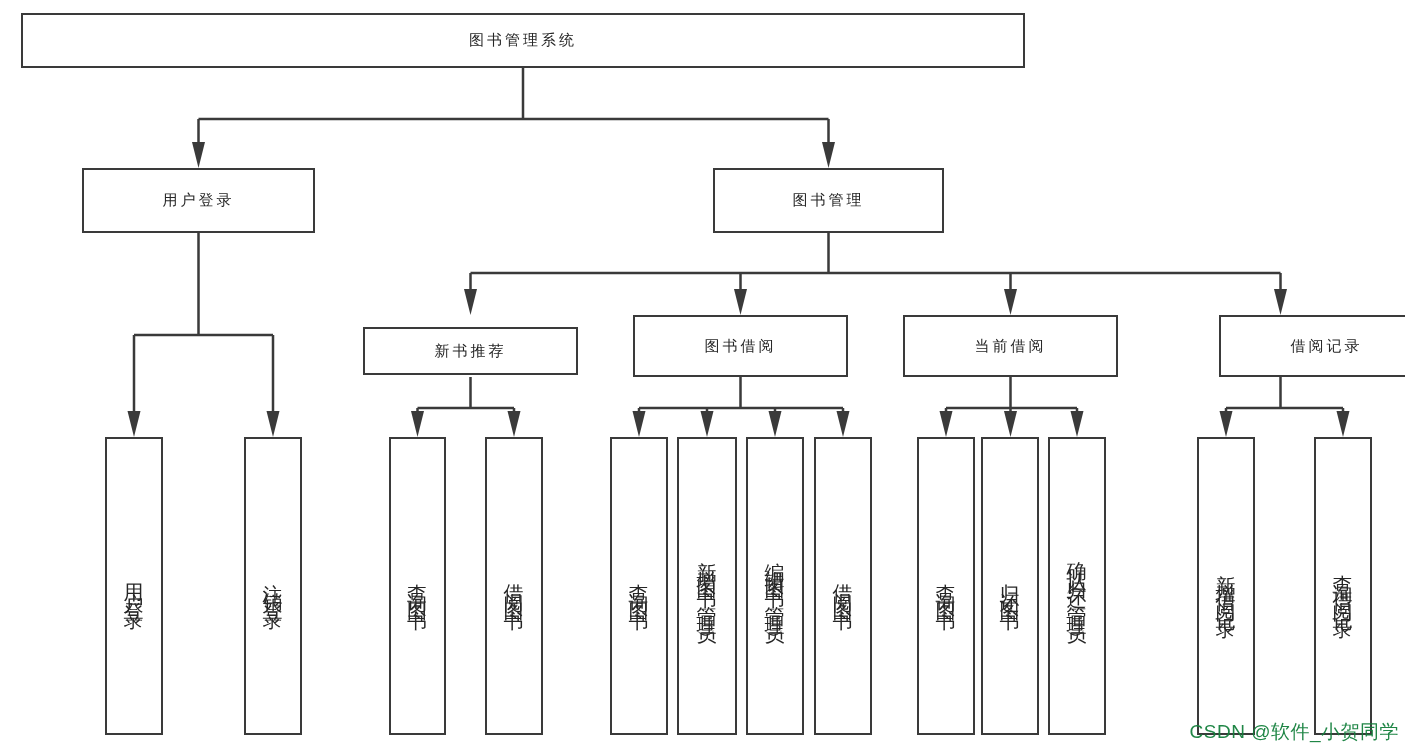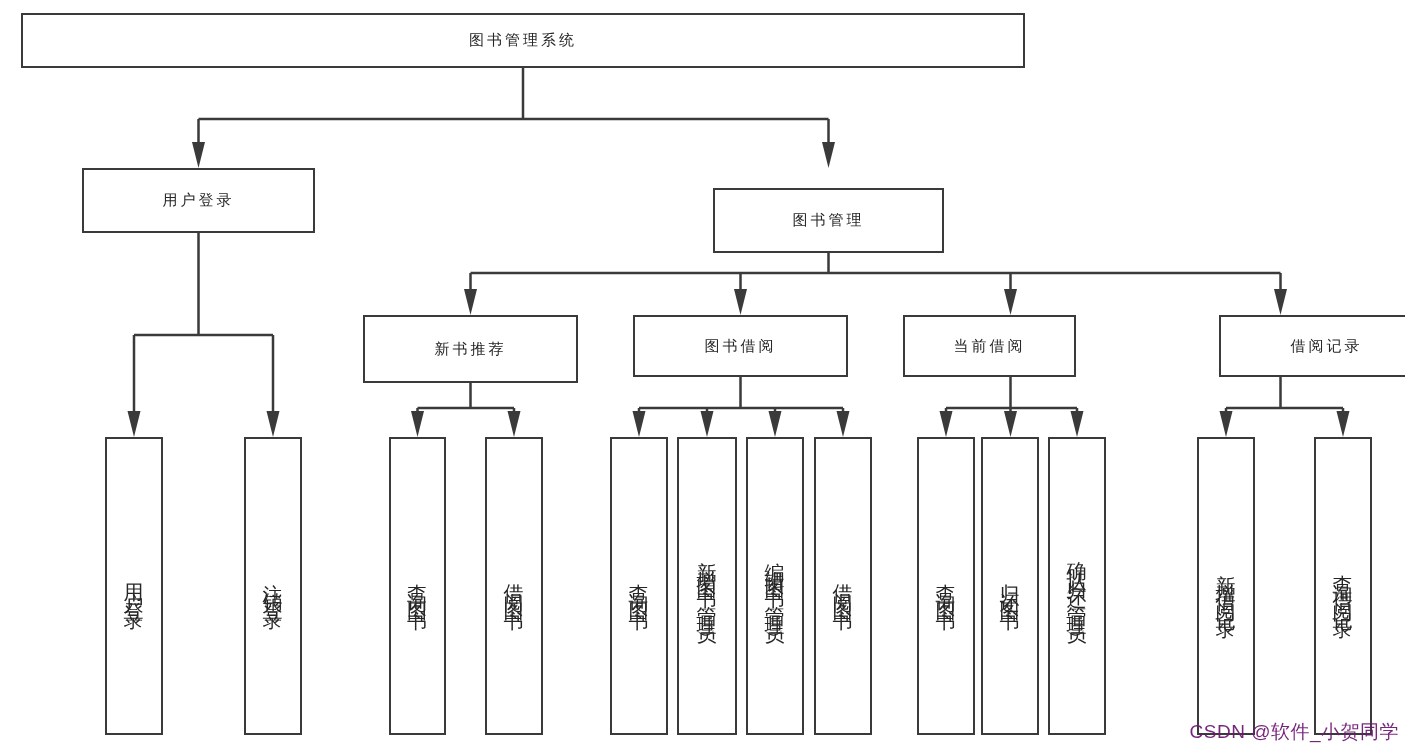--- a/index.html
+++ b/index.html
@@ -19,21 +19,21 @@
     position:absolute;box-sizing:border-box;background:#ffffff;
     border:2.5px solid #3a3a3a;display:flex;align-items:center;justify-content:center;
     z-index:1;
   }
   .leaf>span{
     writing-mode:vertical-rl;text-orientation:mixed;
     font-size:20px;letter-spacing:9px;line-height:1.1;white-space:nowrap;
   }
   .watermark{
     position:absolute;top:719px;right:6px;z-index:3;
-    color:#701a75;font-size:19px;letter-spacing:.5px;opacity:.95;white-space:nowrap;
+    color:#15803d;font-size:19px;letter-spacing:.5px;opacity:.95;white-space:nowrap;
   }
 </style>
 </head>
 <body>
 
 <div class="canvas">
 
   <svg class="wires" viewBox="0 0 1405 747" xmlns="http://www.w3.org/2000/svg" aria-hidden="true">
 
     <path d="M523,68 V119 M198.5,119 H828.5 M198.5,119 V153 M828.5,119 V153"></path>
@@ -66,25 +66,25 @@
     <polygon points="1070.5,411 1083.5,411 1077,437"></polygon>
 
     <path d="M1280.5,377 V408 M1226,408 H1343 M1226,408 V421 M1343,408 V421"></path>
     <polygon points="1219.5,411 1232.5,411 1226,437"></polygon>
     <polygon points="1336.5,411 1349.5,411 1343,437"></polygon>
   </svg>
 
   <div class="hbox" style="left:21px;top:13px;width:1004px;height:55px;">图书管理系统</div>
 
   <div class="hbox" style="left:82px;top:168px;width:233px;height:65px;">用户登录</div>
-  <div class="hbox" style="left:713px;top:168px;width:231px;height:65px;margin-top:20px;">图书管理</div>
+  <div class="hbox" style="left:713px;top:168px;width:231px;height:65px;">图书管理</div>
 
-  <div class="hbox" style="left:363px;top:315px;width:215px;height:68px;">新书推荐</div>
+  <div class="hbox" style="left:363px;top:327px;width:215px;height:48px;">新书推荐</div>
   <div class="hbox" style="left:633px;top:315px;width:215px;height:62px;text-align:right;">图书借阅</div>
-  <div class="hbox" style="left:903px;top:315px;width:173px;height:62px;">当前借阅</div>
+  <div class="hbox" style="left:903px;top:315px;width:215px;height:62px;">当前借阅</div>
   <div class="hbox" style="left:1219px;top:315px;width:215px;height:62px;">借阅记录</div>
 
   <div class="leaf" style="left:105px;top:437px;width:58px;height:298px;">
     <span>用户登录</span>
   </div>
   <div class="leaf" style="left:244px;top:437px;width:58px;height:298px;">
     <span>注销登录</span>
   </div>
 
   <div class="leaf" style="left:389px;top:437px;width:57px;height:298px;">

